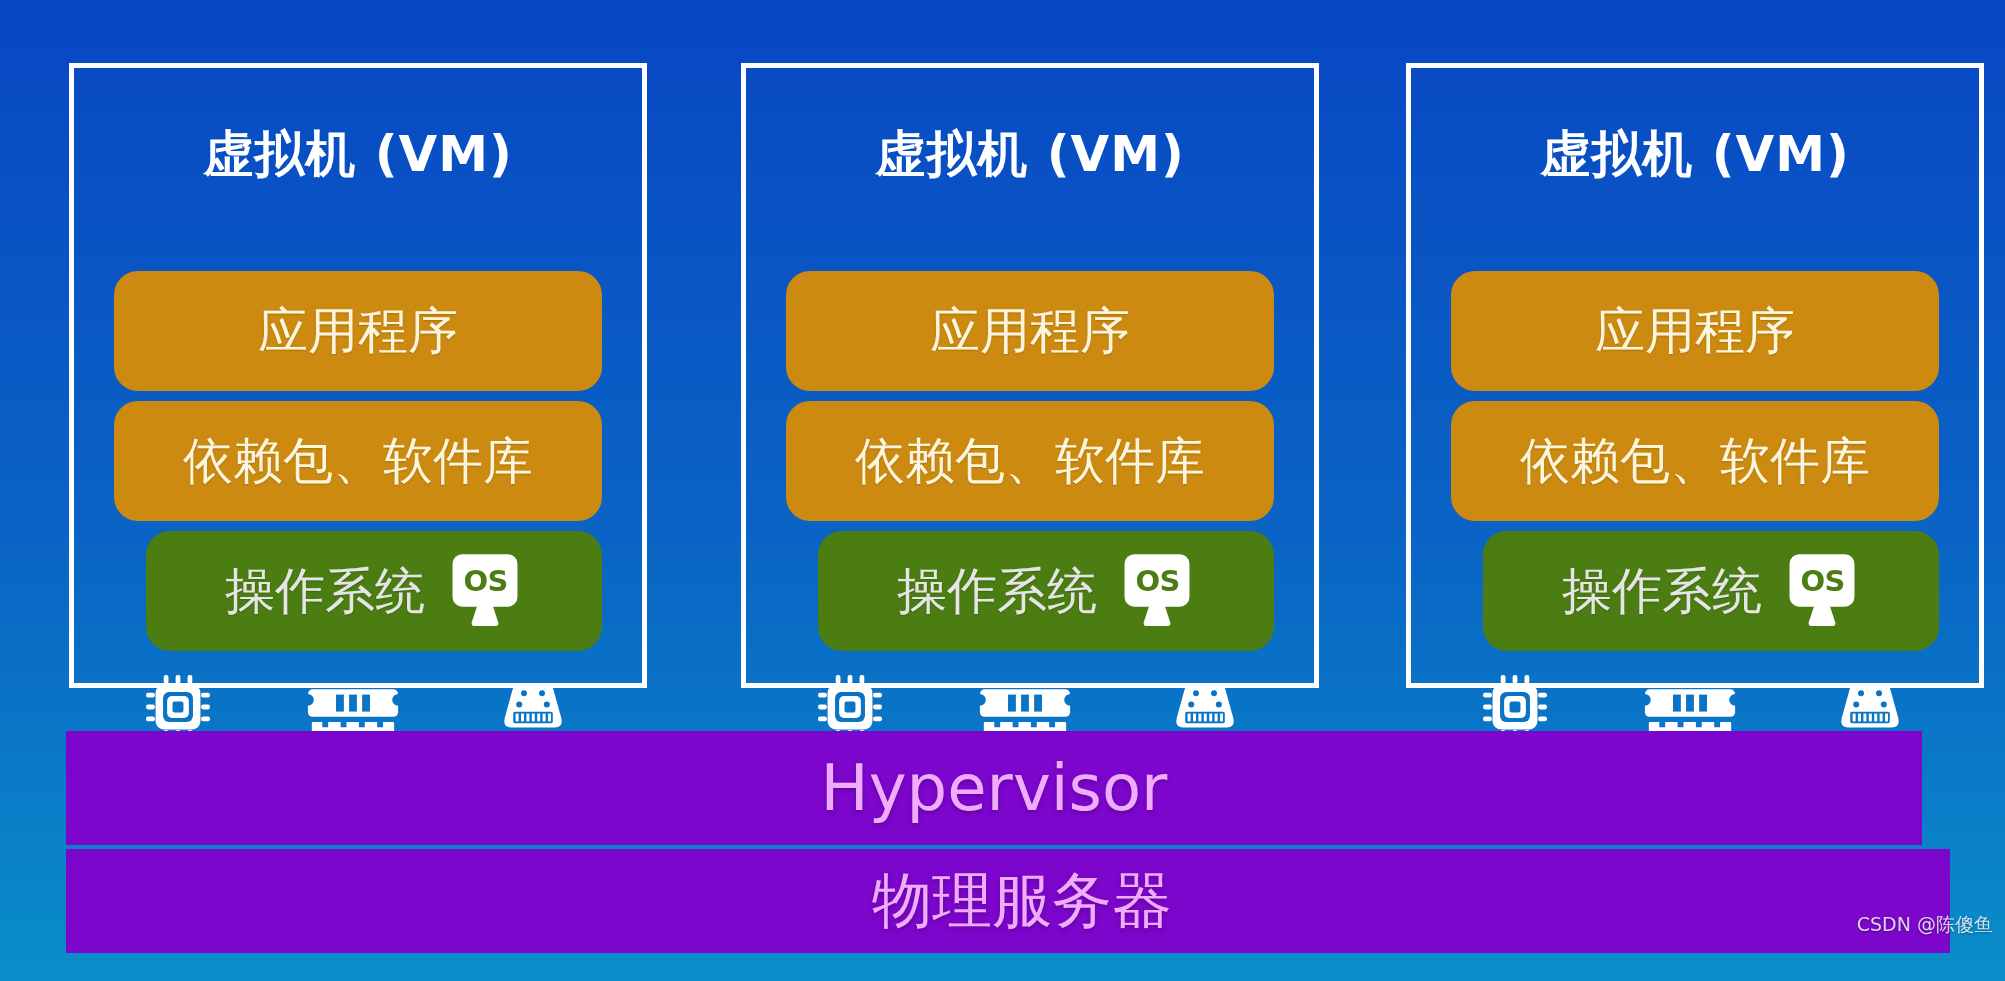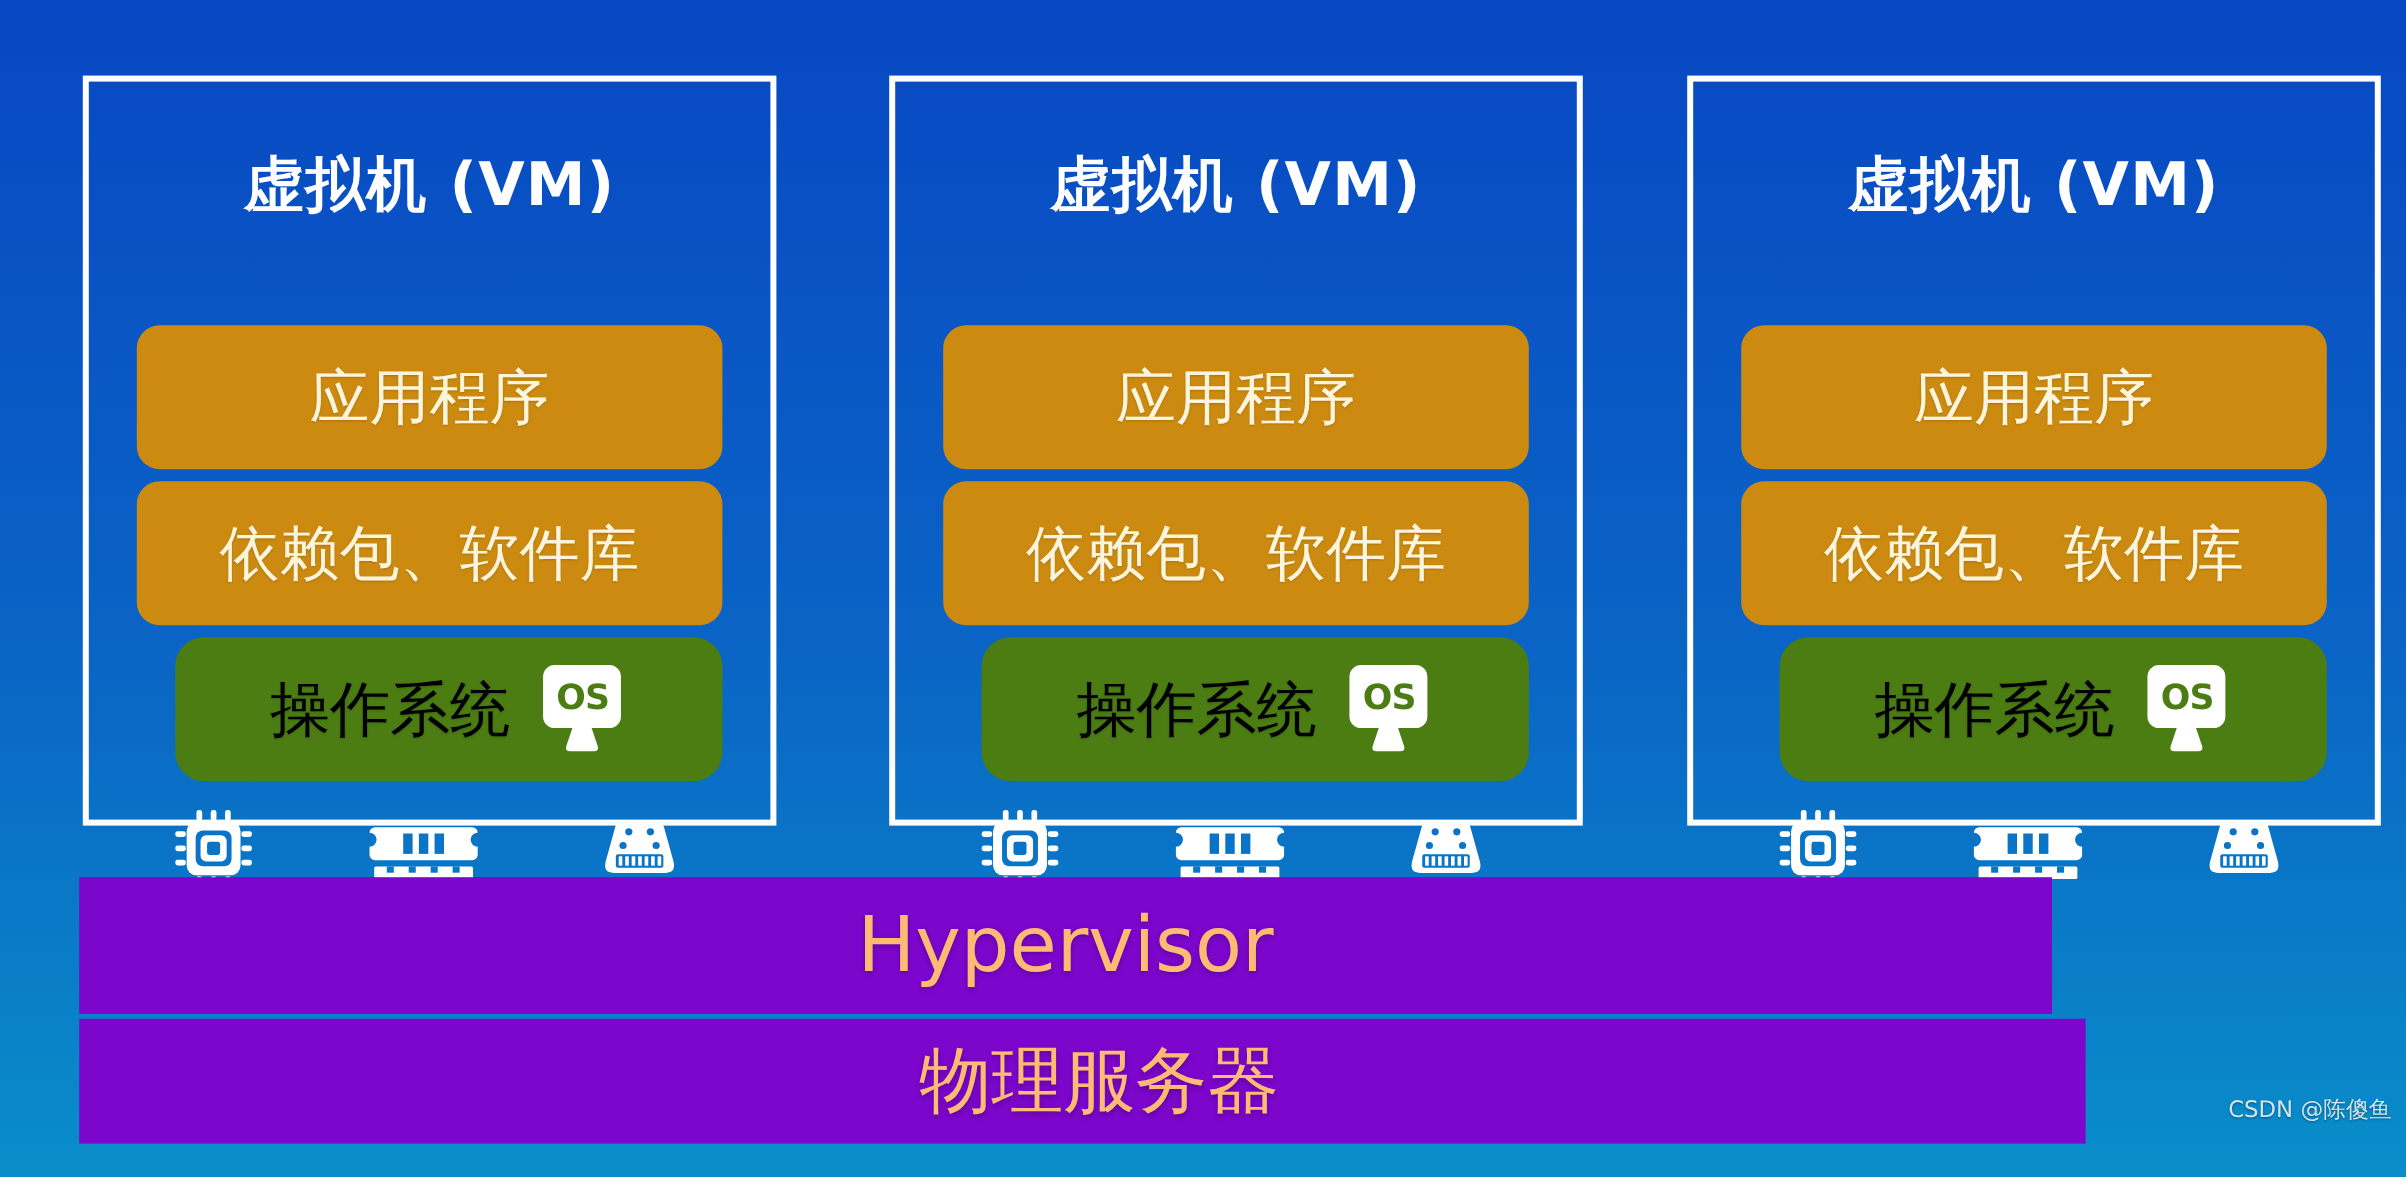--- a/index.html
+++ b/index.html
@@ -24,33 +24,33 @@
     color:#ffffff;font-size:50px;letter-spacing:1px;white-space:nowrap;
   }
   .layer{
     height:120px;border-radius:24px;flex:none;
     display:flex;align-items:center;justify-content:center;gap:22px;
     font-size:50px;white-space:nowrap;
     text-shadow:0 1px 2px rgba(0,0,0,.18);
   }
   .layer.first{margin-top:44px;}
   .layer + .layer{margin-top:10px;}
-  .layer.orange{background:#cc8b10;color:#fdf4dc;border-radius:19px;}
-  .layer.green{background:#4b7d13;color:#000000;margin-left:32px;}
+  .layer.orange{background:#cc8b10;color:#fdf4dc;}
+  .layer.green{background:#4b7d13;color:#e5e5e5;margin-left:32px;}
   .hw-row{
     margin-top:14px;height:84px;flex:none;
     display:flex;align-items:center;justify-content:space-between;
     padding:0 30px;
   }
   .hw-row svg{display:block;}
   
   .bar{
-    position:absolute;left:66px;width:1644px;background:#7c06cc;
+    position:absolute;left:66px;width:1856px;background:#7c06cc;
     display:flex;align-items:center;justify-content:center;
-    color:#fdba74;text-shadow:0 2px 4px rgba(40,0,70,.35);
+    color:#f0abfc;text-shadow:0 2px 4px rgba(40,0,70,.35);
   }
   .bar.hypervisor{top:731px;height:114px;font-size:64px;}
   .bar.physical{top:849px;height:104px;font-size:60px;padding-left:28px;}
   
   .watermark{
     position:absolute;right:12px;top:912px;
     font-size:19px;color:rgba(255,255,255,.82);
     text-shadow:0 1px 2px rgba(0,0,0,.4);
   }
   .defs-svg{position:absolute;width:0;height:0;}

